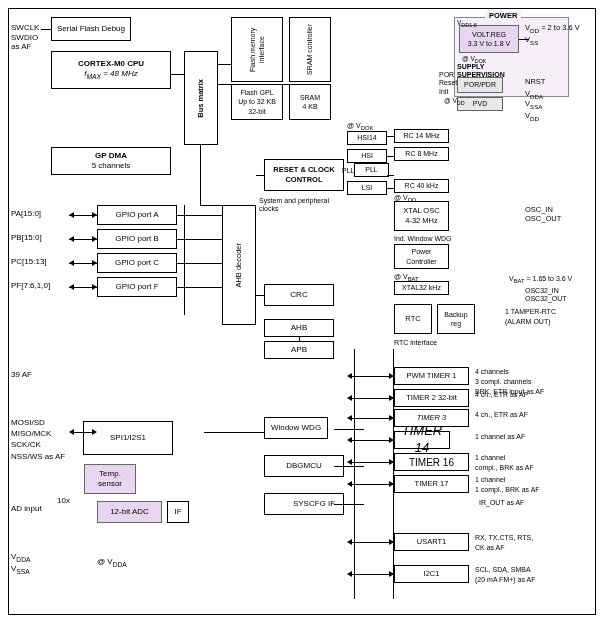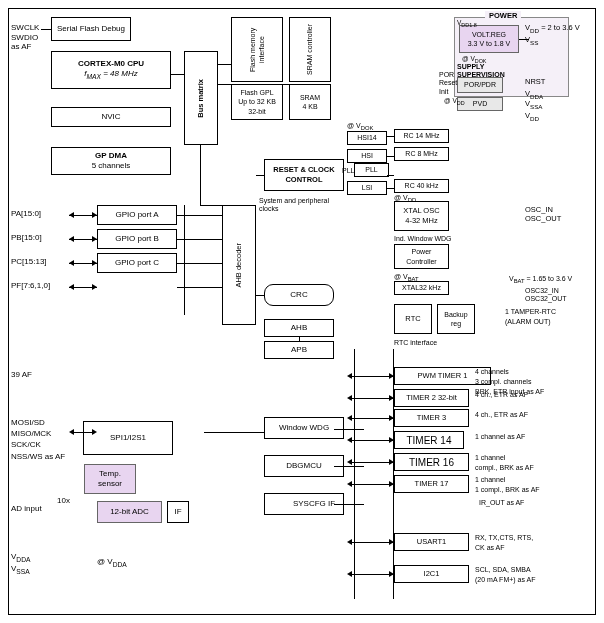--- a/index.html
+++ b/index.html
@@ -97,23 +97,20 @@
 Debug</span>
     </div>
 
     <div class="box" style="left:42px; top:42px; width:120px; height:38px;">
       <div>
         <div class="bold">CORTEX-M0 CPU</div>
         <div class="italic">f<sub>MAX</sub> = 48 MHz</div>
       </div>
     </div>
 
-    <div class="box" style="left:42px; top:98px; width:120px; height:20px;">
-      <span>NVIC</span>
-    </div>
 
     <div class="box" style="left:175px; top:42px; width:34px; height:94px;">
       <span style="writing-mode:vertical-rl; transform:rotate(180deg); font-size:7.5px; font-weight:bold;">Bus matrix</span>
     </div>
 
     <div class="box" style="left:42px; top:138px; width:120px; height:28px;">
       <div>
         <div class="bold">GP DMA</div>
         <div>5 channels</div>
       </div>
@@ -144,54 +141,57 @@
     </div>
 
     <div class="box" style="left:88px; top:220px; width:80px; height:20px;">
       <span>GPIO port B</span>
     </div>
 
     <div class="box" style="left:88px; top:244px; width:80px; height:20px;">
       <span>GPIO port C</span>
     </div>
 
+    <div class="box" style="left:88px; top:268px; width:80px; height:20px;">
+      <span>GPIO port F</span>
+    </div>
 
     <div class="label" style="left:2px; top:200px;">PA[15:0]</div>
 
     <div class="label" style="left:2px; top:224px;">PB[15:0]</div>
 
     <div class="label" style="left:2px; top:248px;">PC[15:13]</div>
 
     <div class="label" style="left:2px; top:272px;">PF[7:6,1,0]</div>
 
     <div class="box" style="left:255px; top:150px; width:80px; height:32px; font-size:7.5px;">
       <div class="bold">RESET &amp; CLOCK<br>CONTROL</div>
     </div>
 
     <div class="label" style="left:250px; top:188px; font-size:7px;">System and peripheral<br>clocks</div>
 
-    <div class="box" style="left:255px; top:275px; width:70px; height:22px;border-radius:9px;">
+    <div class="box" style="left:255px; top:275px; width:70px; height:22px;">
       <span>CRC</span>
     </div>
 
     <div class="box" style="left:255px; top:310px; width:70px; height:18px;">
       <span>AHB</span>
     </div>
     <div class="box" style="left:255px; top:332px; width:70px; height:18px;">
       <span>APB</span>
     </div>
 
     <div class="label" style="left:2px; top:361px;">39 AF</div>
 
     <div class="box" style="left:74px; top:412px; width:90px; height:34px;">
       <span>SPI1/I2S1</span>
     </div>
     <div class="label" style="left:2px; top:408px; line-height:1.4;">MOSI/SD<br>MISO/MCK<br>SCK/CK<br>NSS/WS as AF</div>
 
-    <div class="box" style="left:255px; top:408px; width:80px; height:22px;">
+    <div class="box" style="left:255px; top:408px; width:64px; height:22px;">
       <span>Window WDG</span>
     </div>
 
     <div class="box" style="left:255px; top:446px; width:80px; height:22px;">
       <span>DBGMCU</span>
     </div>
 
     <div class="box" style="left:255px; top:484px; width:80px; height:22px;padding-left:20px;">
       <span>SYSCFG IF</span>
     </div>
@@ -293,33 +293,33 @@
     </div>
 
     <div class="label" style="left:430px; top:62px; font-size:7px;">POR<br>Reset<br>Init</div>
 
     <div class="box box-gray" style="left:448px; top:88px; width:46px; height:14px; font-size:7px;">
       <span>PVD</span>
     </div>
 
     <div class="label" style="left:435px; top:88px; font-size:6.5px;">@ V<sub>DD</sub></div>
 
-    <div class="box" style="left:385px; top:358px; width:97px; height:18px; font-size:7.5px;">
+    <div class="box" style="left:385px; top:358px; width:75px; height:18px; font-size:7.5px;">
       <span>PWM TIMER 1</span>
     </div>
 
     <div class="box" style="left:385px; top:380px; width:75px; height:18px; font-size:7.5px;">
       <span>TIMER 2 32-bit</span>
     </div>
 
-    <div class="box" style="left:385px; top:400px; width:75px; height:18px; font-size:7.5px;">
+    <div class="box" style="left:385px; top:400px; width:75px; height:18px; font-size:7.5px;font-style:italic;">
       <span>TIMER 3</span>
     </div>
 
-    <div class="box" style="left:385px; top:422px; width:70px; height:18px; font-size:10px;">
+    <div class="box" style="left:385px; top:422px; width:56px; height:18px; font-size:13px;font-style:italic;">
       <span>TIMER 14</span>
     </div>
 
     <div class="box" style="left:385px; top:444px; width:75px; height:18px; font-size:10px;">
       <span>TIMER 16</span>
     </div>
 
     <div class="box" style="left:385px; top:466px; width:75px; height:18px; font-size:7.5px;">
       <span>TIMER 17</span>
     </div>

